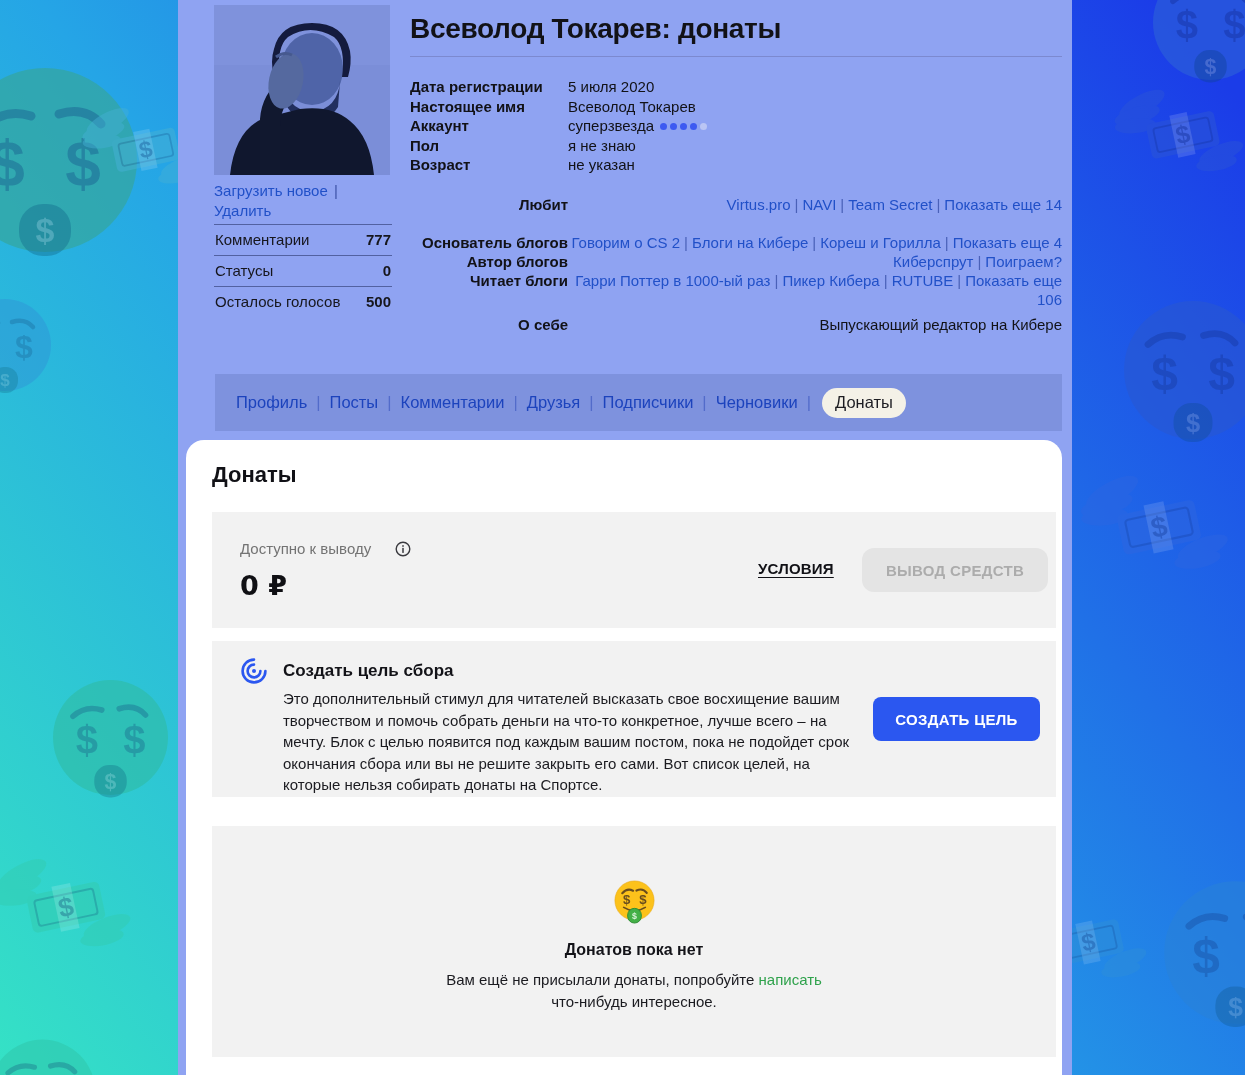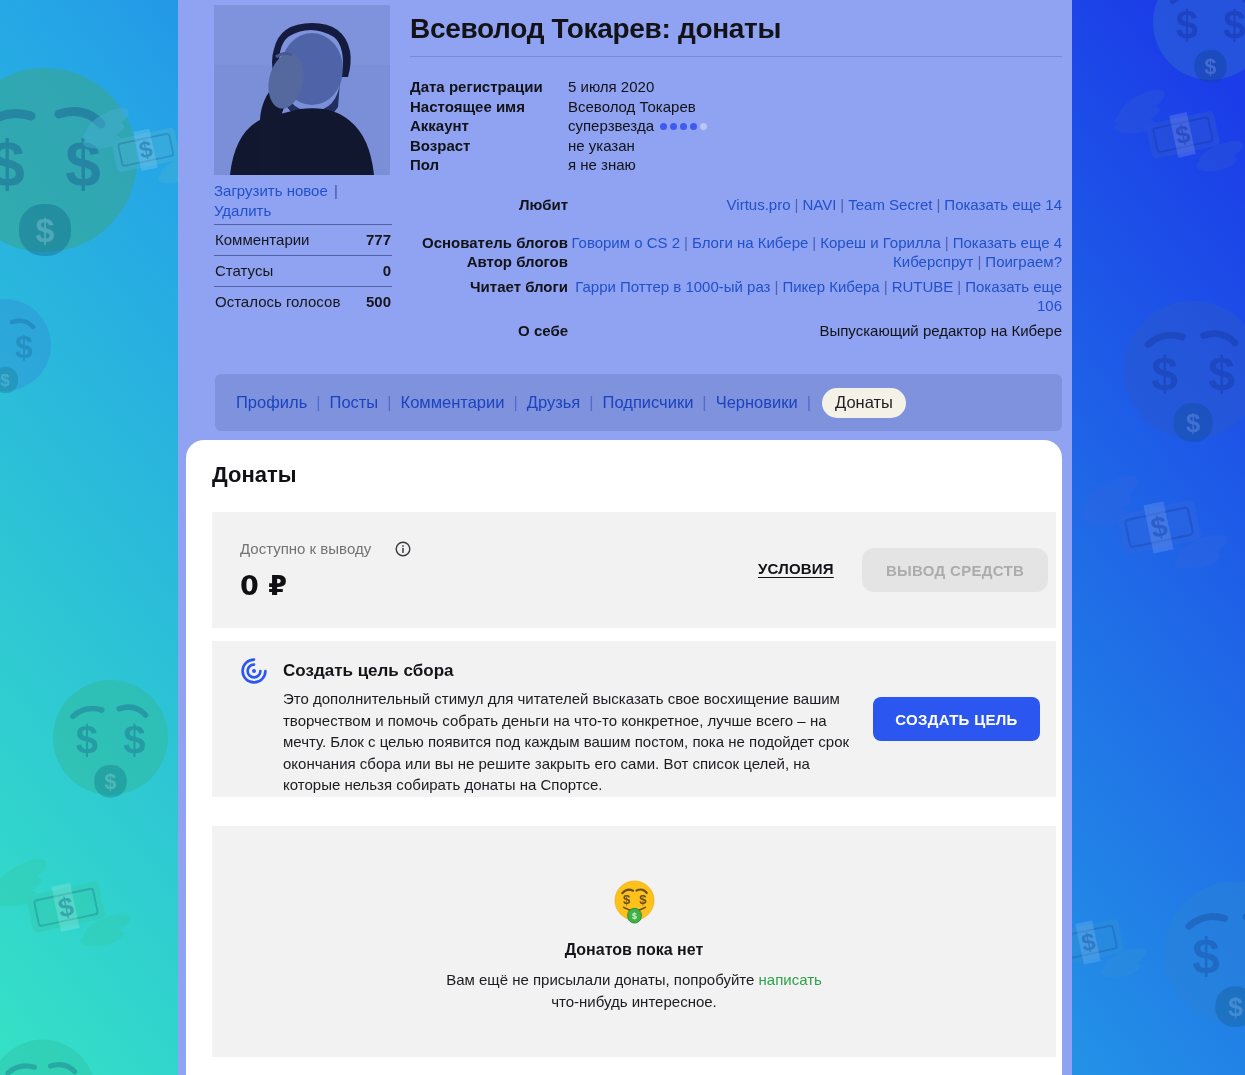--- a/index.html
+++ b/index.html
@@ -37,32 +37,31 @@
   .info-grid { margin-top:20px; }
   .irow { display:grid; grid-template-columns:158px 1fr; font-size:15px; line-height:19.5px; }
   .irow .lbl { font-weight:bold; }
   .dots { display:inline-block; margin-left:6px; }
   .dot { display:inline-block; width:7px; height:7px; border-radius:50%; margin-right:3px; background:#3d5af1; vertical-align:1px; }
   .dot.empty { background:#bac5f4; }
   .links-grid { margin-top:20px;text-align:right; }
   .lrow { display:grid; grid-template-columns:158px 1fr; font-size:15px; line-height:19px; }
   .lrow .lbl { font-weight:bold; }
   .lrow1 { margin-bottom:19px; }
-  .lrow3 { margin-bottom:6px; }
+  .lrow3 { }
   .lrow4 { margin-bottom:6px; }
   .lrow5 { margin-top:6px; }
   .plink { color:#2150c8; text-decoration:none; cursor:pointer; }
   .psep { color:#4a61b8; padding:0 4px; }
 
   
   .nav {
     position:absolute; left:37px; top:374px; width:847px; height:57px;
     background:#7e92de; display:flex; align-items:center; padding-left:21px;
     font-size:16.5px;
-    border-radius:6px;
   }
   .nav-link { color:#1c43bd; text-decoration:none; cursor:pointer; }
   .nav-sep { color:#3b57c0; opacity:0.65; padding:0 9px; }
   .nav-pill {
     background:#f4f1e7; color:#1d1d22; border-radius:15px; padding:5px 13px 6px 13px;
     margin-left:2px; cursor:pointer;
   }
 
   
   .card {
@@ -216,26 +215,26 @@
         </div>
         <div class="irow">
           <div class="lbl">Настоящее имя</div>
           <div class="val"><span>Всеволод Токарев</span></div>
         </div>
         <div class="irow">
           <div class="lbl">Аккаунт</div>
           <div class="val"><span>суперзвезда</span><span class="dots"><span class="dot"></span><span class="dot"></span><span class="dot"></span><span class="dot"></span><span class="dot empty"></span></span></div>
         </div>
         <div class="irow">
+          <div class="lbl">Пол</div>
+          <div class="val"><span>я не знаю</span></div>
+        </div>
+        <div class="irow">
           <div class="lbl">Возраст</div>
           <div class="val"><span>не указан</span></div>
-        </div>
-        <div class="irow">
-          <div class="lbl">Пол</div>
-          <div class="val"><span>я не знаю</span></div>
         </div>
       </div>
     <div class="links-grid">
         <div class="lrow lrow1">
           <div class="lbl">Любит</div>
           <div class="val"><a class="plink">Virtus.pro</a><span class="psep">|</span><a class="plink">NAVI</a><span class="psep">|</span><a class="plink">Team Secret</a><span class="psep">|</span><a class="plink">Показать еще 14</a></div>
         </div>
         <div class="lrow lrow2">
           <div class="lbl">Основатель блогов</div>
           <div class="val"><a class="plink">Говорим о CS 2</a><span class="psep">|</span><a class="plink">Блоги на Кибере</a><span class="psep">|</span><a class="plink">Кореш и Горилла</a><span class="psep">|</span><a class="plink">Показать еще 4</a></div>

